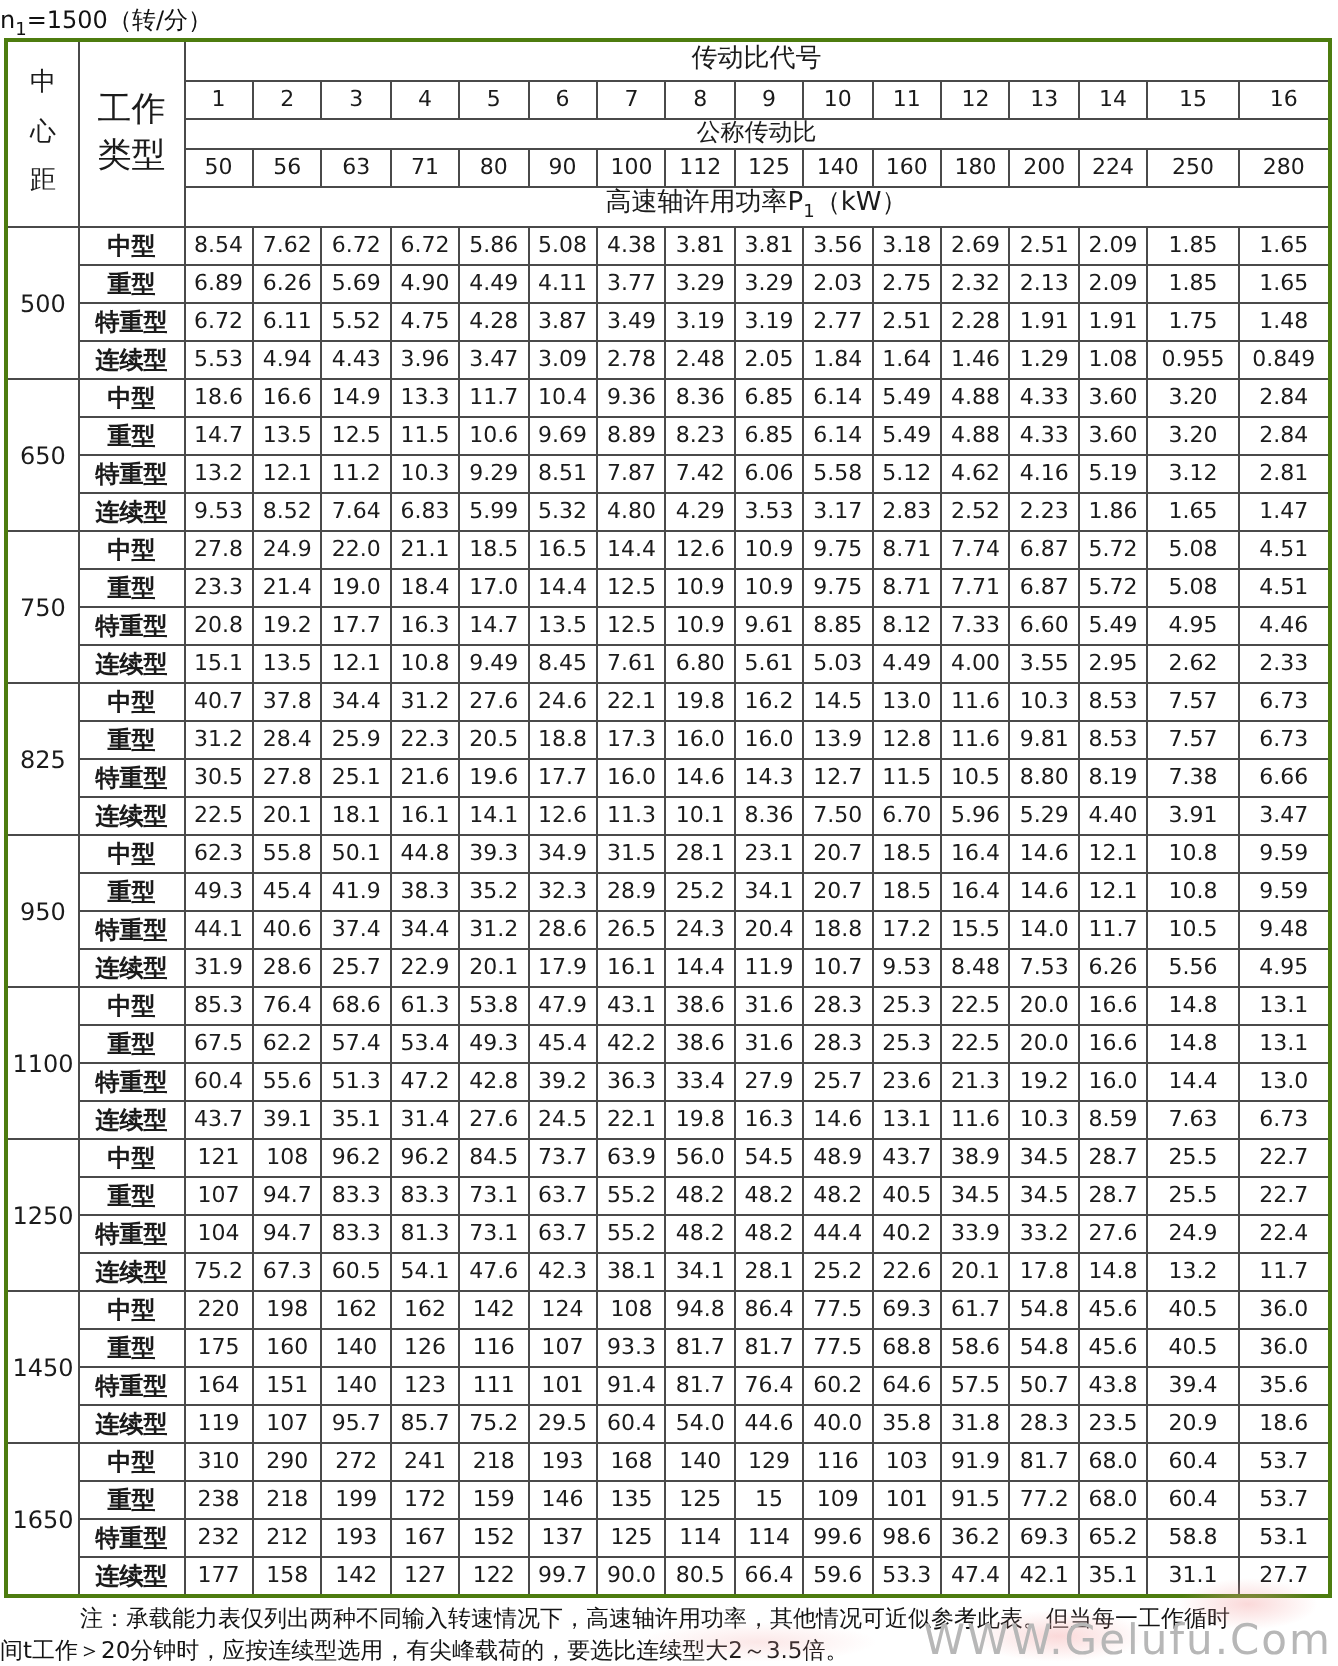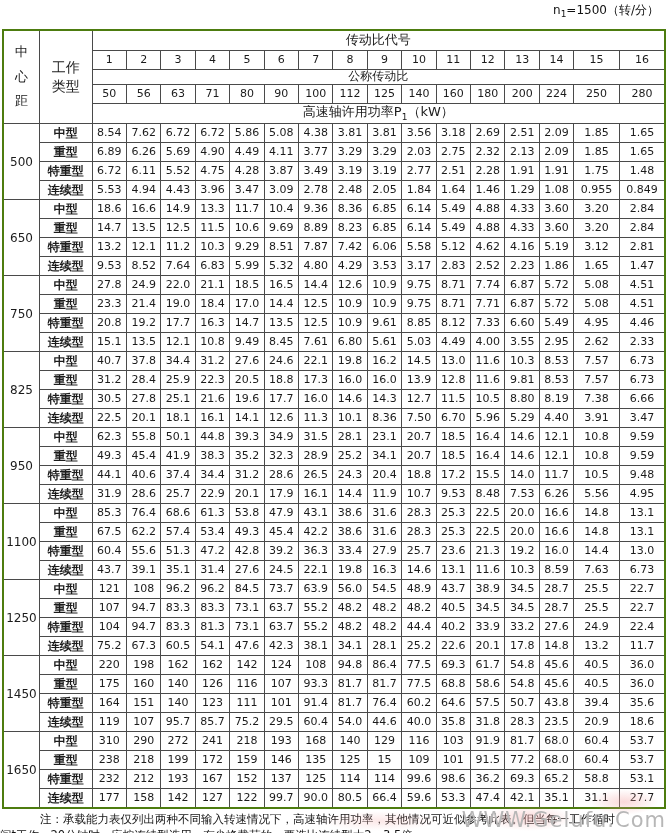--- a/index.html
+++ b/index.html
@@ -2,40 +2,40 @@
 <html><head>
 <meta charset="utf-8">
 <style>
   html,body{margin:0;padding:0;}
   body{
     width:669px;height:833px;background:#ffffff;position:relative;
     font-family:"DejaVu Sans","Liberation Sans",sans-serif;color:#1b1b1b;
     overflow:hidden;
   }
   .speed-note{
-    text-align:right;font-size:12px;padding:2px 10px 12px 0;height:15px;
+    font-size:12px;padding:2px 10px 2px 0;height:15px;
     color:#111;
   }
   .speed-note sub{font-size:9px;}
   table{
     border-collapse:collapse;table-layout:fixed;width:664px;margin-left:2px;
     border:2px solid #4d7c0f;
   }
   th,td{
     border:1px solid #4a4a4a;text-align:center;vertical-align:middle;
     padding:0;font-weight:normal;color:#1b1b1b;background:#fff;
   }
   thead th{font-size:13px;height:19px;line-height:1.1;}
   thead tr.codes th, thead tr.ratios th{font-size:11px;height:18px;}
   thead tr.nominal th{height:14px;font-size:12px;}
   td{font-size:11px;height:18px;line-height:18px;white-space:nowrap;}
   td.cd{font-size:12px;}
   td.wt{font-size:12px;font-weight:bold;}
   .cd-inner{width:1.1em;margin:0 auto;word-break:break-all;line-height:1.9;font-size:13px;}
-  .wt-inner{width:2.2em;margin:0 auto;word-break:break-all;line-height:1.35;font-size:14px;}
+  .wt-inner{width:2.2em;margin:0 auto;word-break:break-all;line-height:1.35;font-size:17px;}
   .power-head sub{font-size:9px;}
   .notes{
     font-size:11.5px;line-height:16px;margin-top:2px;color:#141414;
     white-space:nowrap;
   }
   .notes .l1{padding-left:40px;}
   .notes .l2{padding-left:0px;}
   .watermark{
     position:absolute;right:3px;bottom:1px;font-size:21px;letter-spacing:1px;
     color:#b7b7b7;font-family:"DejaVu Sans","Liberation Sans",sans-serif;

